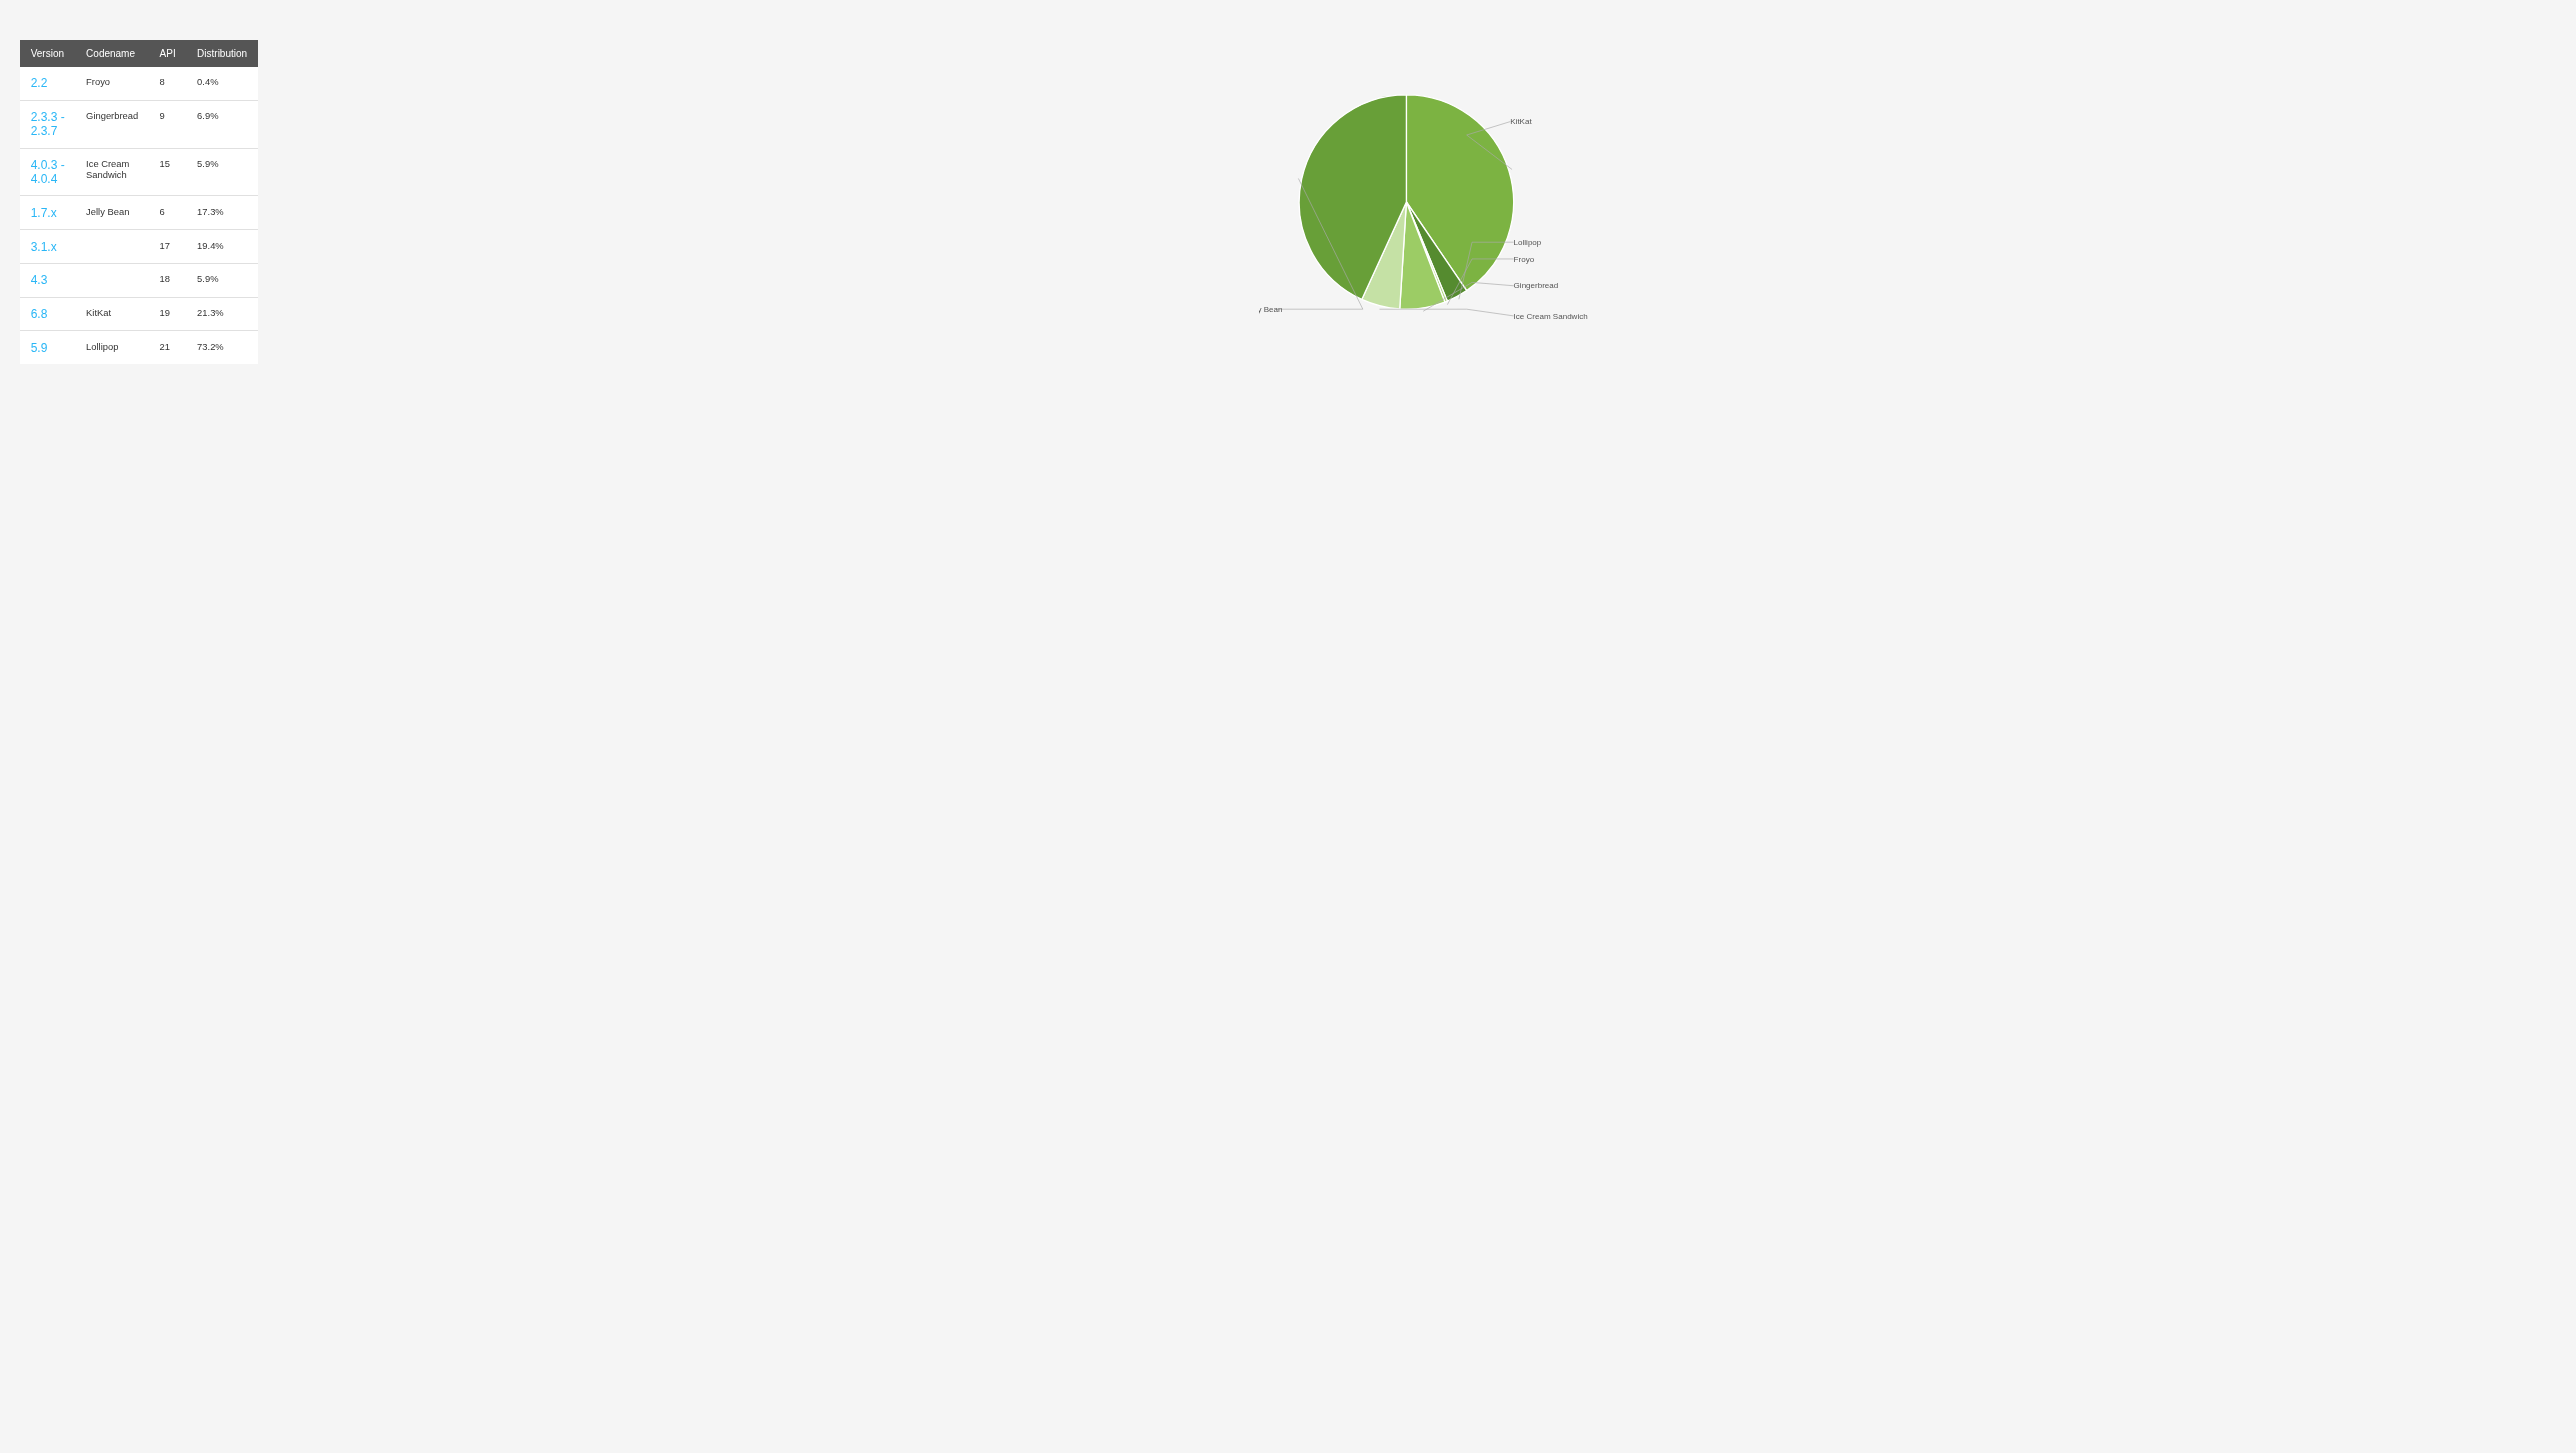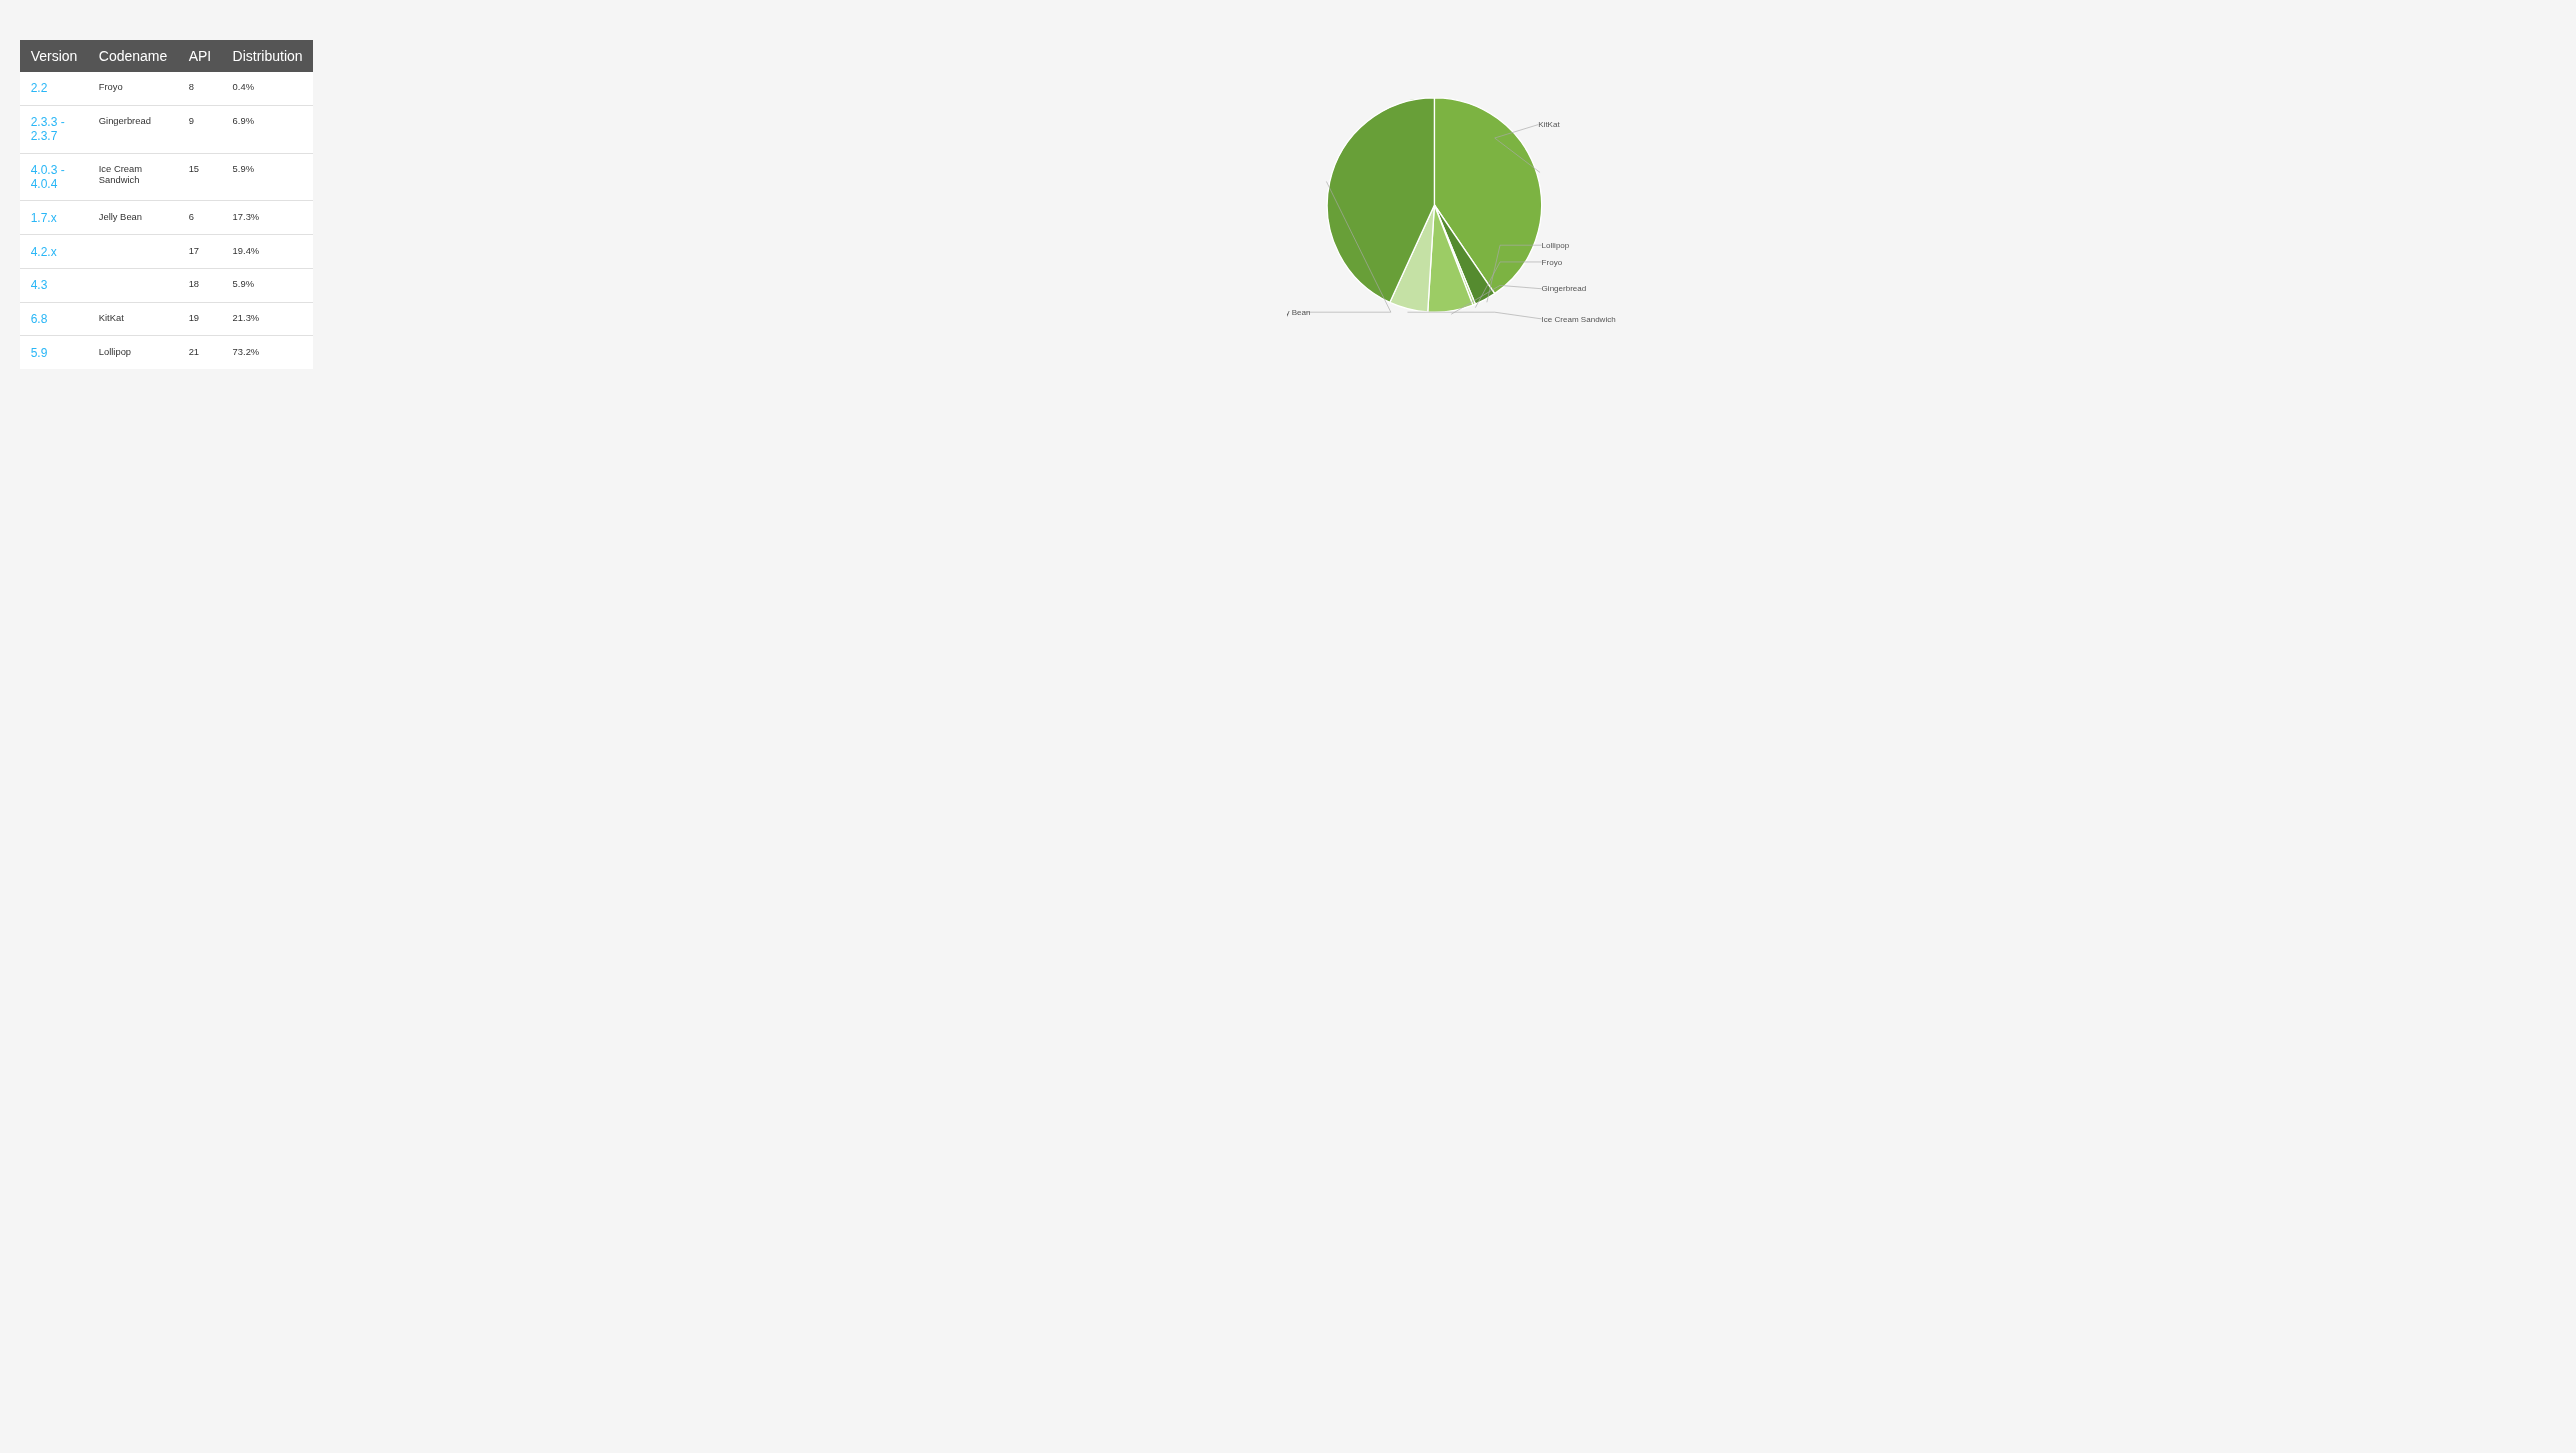--- a/index.html
+++ b/index.html
@@ -33,21 +33,21 @@
 
     thead tr {
       background: #555;
       color: #fff;
     }
 
     thead th {
       padding: 8px 10.7px;
       text-align: left;
       font-weight: normal;
-      font-size: 14px;
+      font-size: 10px;
     }
 
     tbody tr {
       background: #fff;
       border-bottom: 0.7px solid #e0e0e0;
     }
 
     tbody tr:last-child {
       border-bottom: none;
     }
@@ -128,21 +128,21 @@
             <td>15</td>
             <td>5.9%</td>
           </tr>
           <tr>
             <td>1.7.x</td>
             <td>Jelly Bean</td>
             <td>6</td>
             <td>17.3%</td>
           </tr>
           <tr>
-            <td>4.2.x</td>
+            <td>3.1.x</td>
             <td></td>
             <td>17</td>
             <td>19.4%</td>
           </tr>
           <tr>
             <td>4.3</td>
             <td></td>
             <td>18</td>
             <td>5.9%</td>
           </tr>

